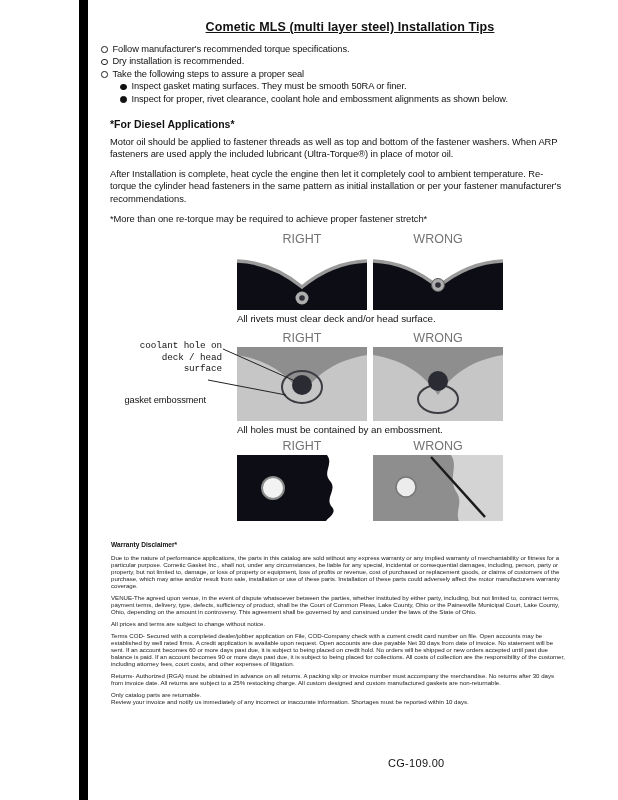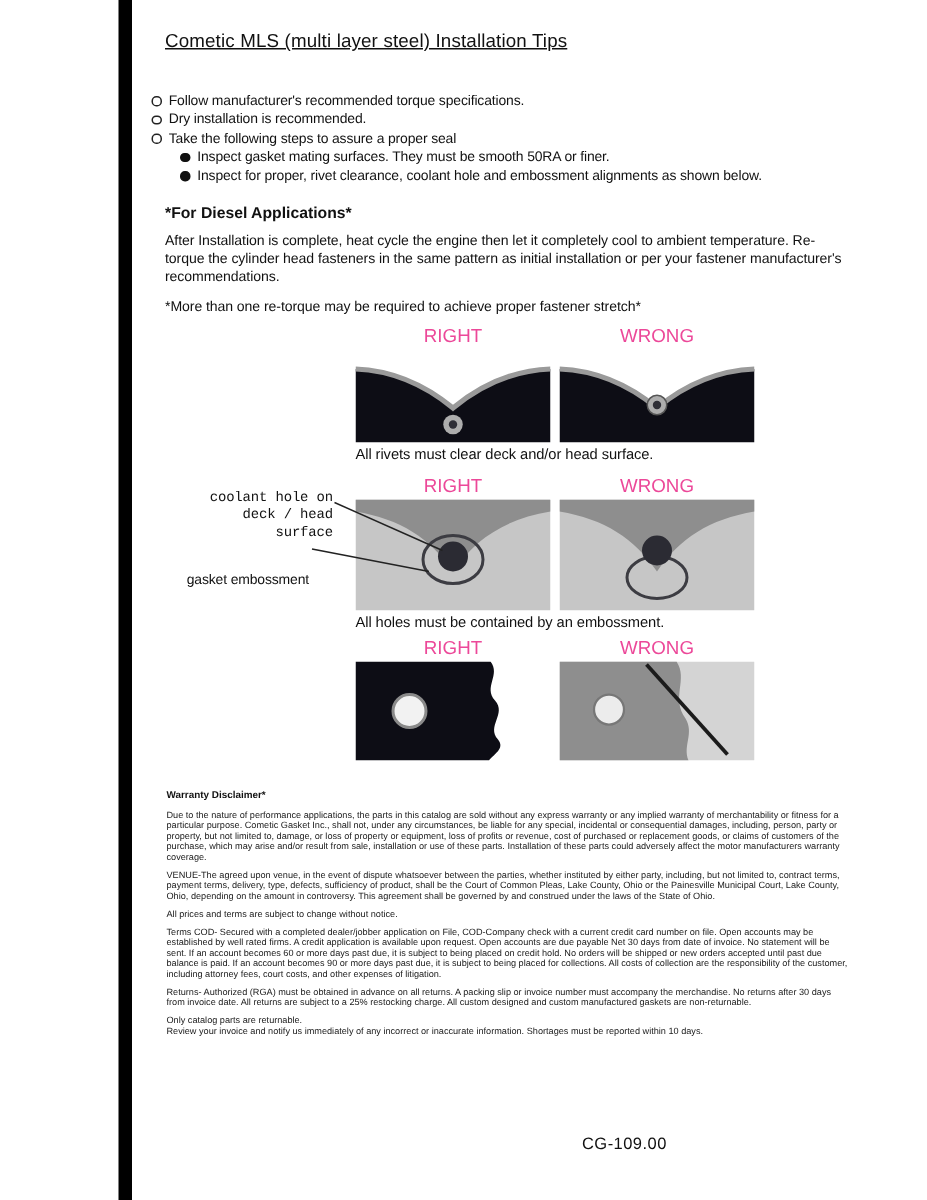--- a/index.html
+++ b/index.html
@@ -1,36 +1,36 @@
 <!DOCTYPE html>
 <html><head>
 <meta charset="utf-8">
 <style>
   html,body { margin:0; padding:0; background:#ffffff; }
   body { font-family:"Liberation Sans", sans-serif; color:#111; }
   .page { position:relative; width:618px; height:800px; background:#ffffff; overflow:hidden; }
   .scan-strip { position:absolute; left:79px; top:0; width:9px; height:800px; background:#000; }
   .content { position:absolute; left:96px; top:14px; width:494px; }
 
-  .title { font-size:12.5px; font-weight:normal; text-decoration:underline; margin:6px 0 28px 14px; letter-spacing:0.1px; }
+  .title { font-size:12.5px; font-weight:bold; text-decoration:underline; margin:6px 0 10px 14px; letter-spacing:0.1px;text-align:center; }
 
   .tips { margin-left:5px; }
   .tip { display:flex; align-items:flex-start; font-size:9.3px; line-height:1.15; letter-spacing:-0.1px; margin-bottom:1.8px; }
   .tip-marker { width:4.5px; height:4.5px; border:1px solid #222; border-radius:50%; margin:2.2px 5px 0 0; flex:none; background:#fff; }
   .subtip { margin-left:19px; }
   .subtip .tip-marker { background:#111; border-color:#111; }
 
   .diesel-heading { font-size:10.5px; font-weight:bold; margin:13px 0 6px 14px; }
   .para { font-size:9.4px; line-height:1.3; width:452px; margin:0 0 8px 14px; letter-spacing:-0.05px; }
   .note { font-size:9.4px; margin:8px 0 0 14px; letter-spacing:-0.05px; }
 
   .dgrow { position:relative; }
   .dg-inner { margin-left:141px; width:266px; }
   .dg-labels { display:flex; }
-  .dg-labels span { width:130px; text-align:center; font-size:12.5px; color:#ec4899; }
+  .dg-labels span { width:130px; text-align:center; font-size:12.5px; color:#737373; }
   .dg-labels span + span { margin-left:6px; }
   .dg-panels { display:flex; margin-top:2px; }
   .dg-panels svg + svg { margin-left:6px; }
   .dg-caption { font-size:9.8px; line-height:1.15; margin-top:3px; letter-spacing:-0.05px; }
   .dg-caption.narrow { width:235px; }
 
   .row1 { margin-top:8px; }
   .row2 { margin-top:7px; }
   .row3 { margin-top:4px; }
 
@@ -73,20 +73,21 @@
         <span class="tip-marker"></span>
         <span>Inspect gasket mating surfaces.  They must be smooth 50RA or finer.</span>
       </div>
       <div class="tip subtip">
         <span class="tip-marker"></span>
         <span>Inspect for proper, rivet clearance, coolant hole and embossment alignments as shown below.</span>
       </div>
     </div>
 
     <div class="diesel-heading">*For Diesel Applications*</div>
+    <div class="para">Motor oil should be applied to fastener threads as well as top and bottom of the fastener washers. When ARP fasteners are used apply the included lubricant (Ultra-Torque®) in place of motor oil.</div>
     <div class="para">After Installation is complete, heat cycle the engine then let it completely cool to ambient temperature. Re-torque the cylinder head fasteners in the same pattern as initial installation or per your fastener manufacturer's recommendations.</div>
     <div class="note">*More than one re-torque may be required to achieve proper fastener stretch*</div>
 
     <div class="dgrow row1">
       <div class="dg-inner">
         <div class="dg-labels">
           <span>RIGHT</span>
           <span>WRONG</span>
         </div>
         <div class="dg-panels">

